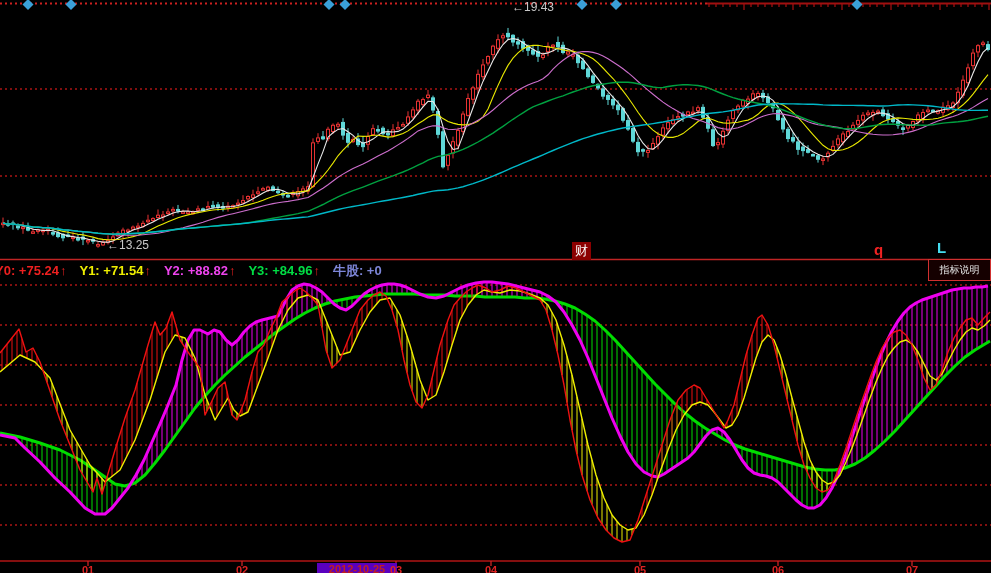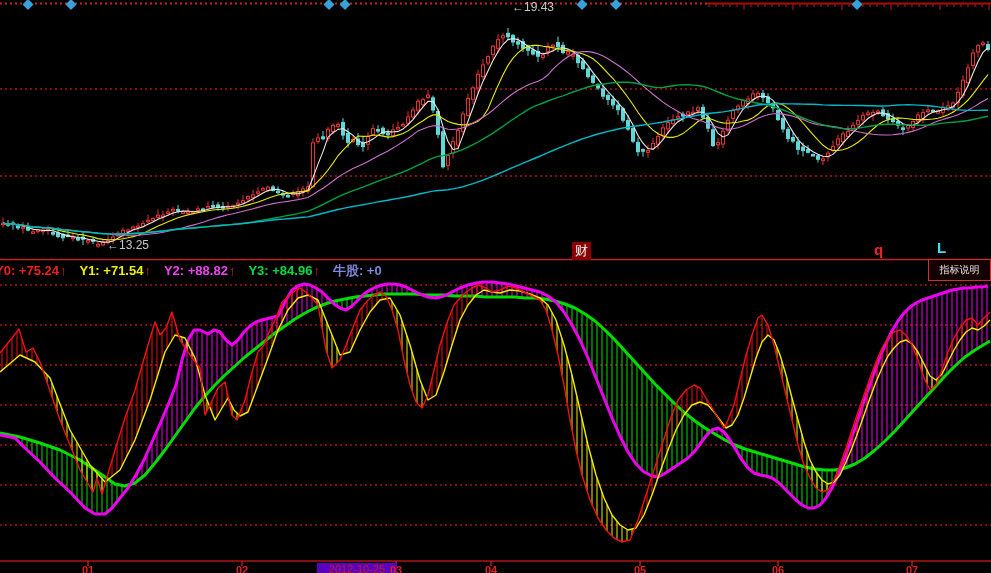--- a/index.html
+++ b/index.html
@@ -11,21 +11,21 @@
   .legend .arrow{color:#ee2020;margin-left:1px;}
   .ann{position:absolute;color:#c8c8c8;font-size:12px;}
   .badge{position:absolute;left:572px;top:242px;width:19px;height:18px;background:#8b0000;
          color:#fff;font-size:13px;line-height:18px;text-align:center;}
   .mq{position:absolute;left:874px;top:241px;color:#ee2222;font-size:15px;font-weight:bold;}
   .ml{position:absolute;left:937px;top:239px;color:#44dcee;font-size:15px;font-weight:bold;}
   .ind-btn{position:absolute;right:0;top:259px;width:61px;height:20px;background:#150000;
            border:1px solid #d03030;color:#e8e8e8;font-size:10px;line-height:20px;text-align:center;}
   .xlab{position:absolute;top:564px;color:#dd2222;font-size:11px;font-weight:bold;}
   .datebox{position:absolute;left:317px;top:563px;width:80px;height:10px;background:#5a00be;
-           color:#c02020;font-size:11px;font-weight:normal;text-align:center;line-height:13px;overflow:hidden;}
+           color:#c02020;font-size:11px;font-weight:bold;text-align:center;line-height:13px;overflow:hidden;}
 </style>
 </head>
 <body>
 
 <div id="screen">
   <svg id="chart-svg" width="991" height="573">
       <line x1="0" y1="89" x2="991" y2="89" stroke="#aa1414" stroke-width="1.4" stroke-dasharray="2 3"></line>
       <line x1="0" y1="176" x2="991" y2="176" stroke="#aa1414" stroke-width="1.4" stroke-dasharray="2 3"></line>
       <line x1="0" y1="3.5" x2="707" y2="3.5" stroke="#cc2020" stroke-width="2" stroke-dasharray="2 3"></line>
       <line x1="707" y1="3.5" x2="991" y2="3.5" stroke="#a01010" stroke-width="2"></line>

